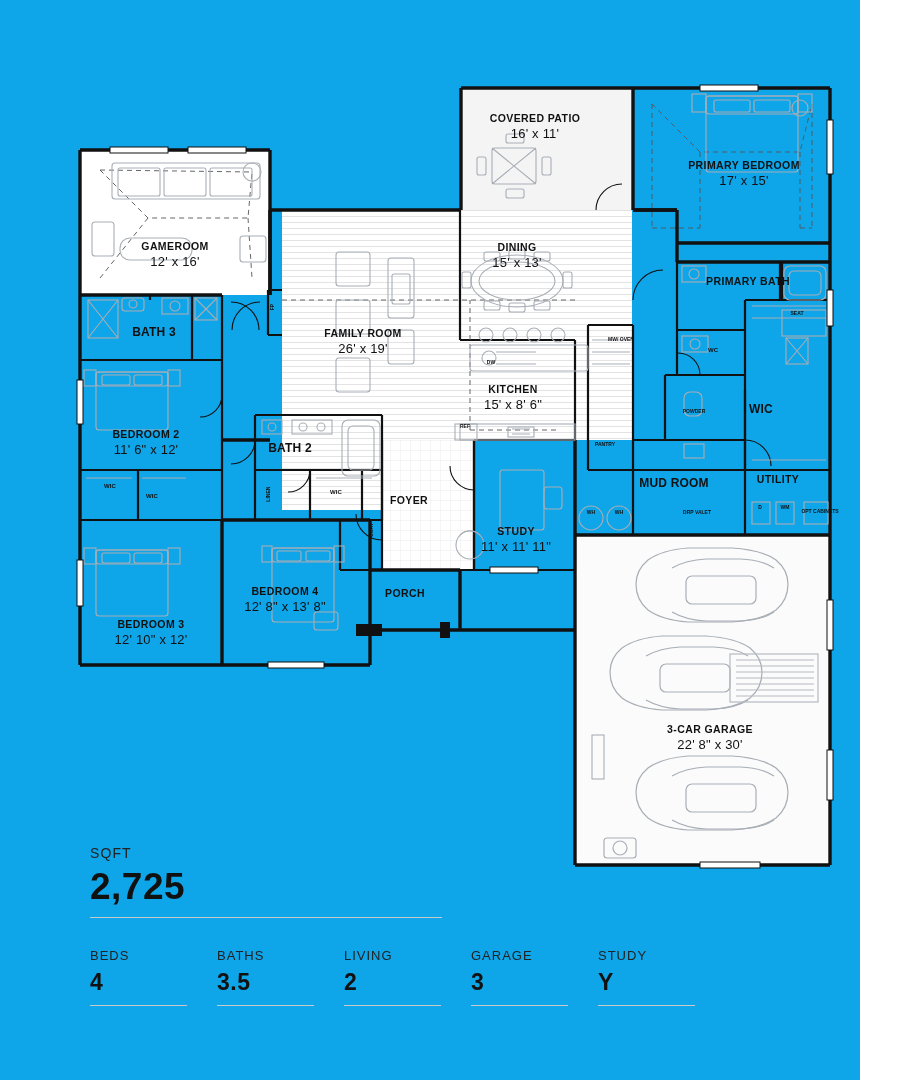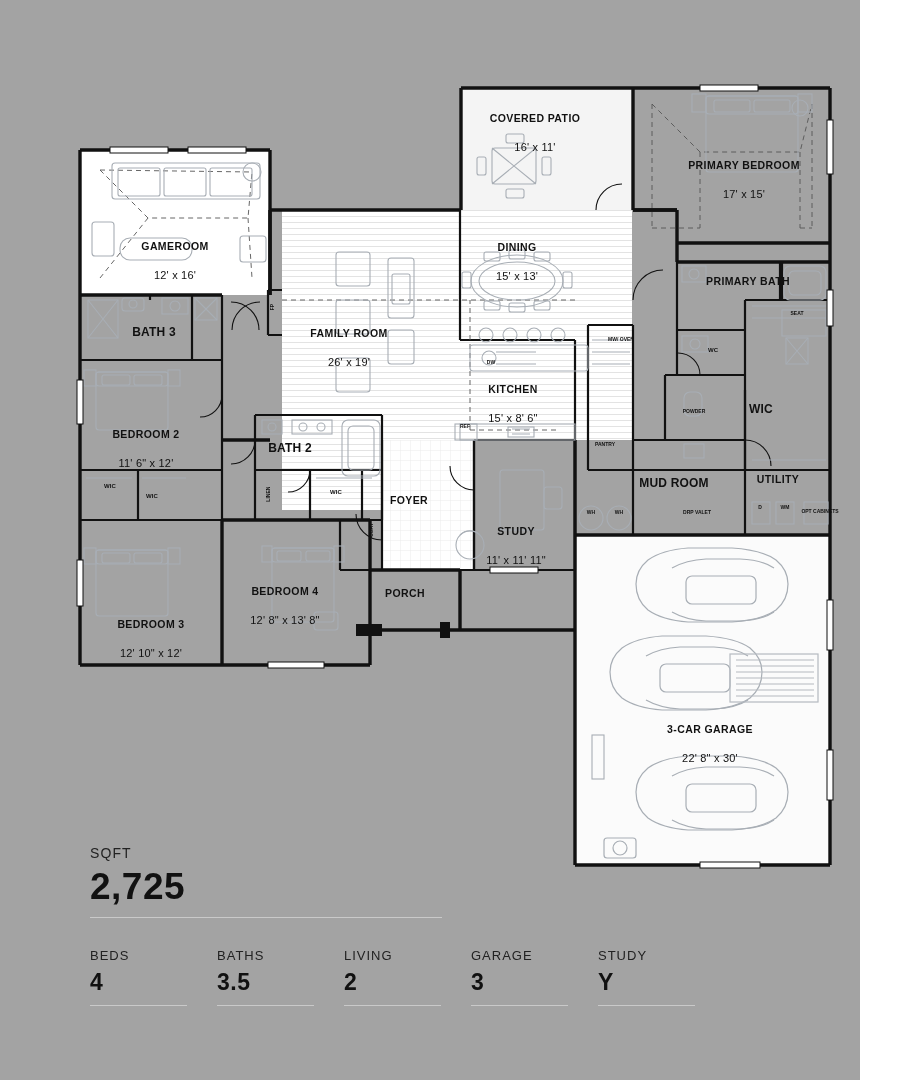--- a/index.html
+++ b/index.html
@@ -5,21 +5,21 @@
   * { box-sizing: border-box; }
   html, body {
     margin: 0; padding: 0;
     background: #ffffff;
     font-family: "Liberation Sans", sans-serif;
   }
   #page {
     position: relative;
     width: 860px;
     height: 1080px;
-    background: #a3a3a3;
+    background: #0ea5e9;
     overflow: hidden;
   }
 
   
   #plan {
     position: absolute;
     left: 0; top: 0;
     width: 900px;
     height: 900px;
   }
@@ -34,25 +34,25 @@
     white-space: nowrap;
     pointer-events: none;
   }
   .room-label .nm {
     font-size: 10.5px;
     font-weight: 700;
     letter-spacing: 0.4px;
     display: block;
   }
   .room-label .dim {
-    font-size: 11px;
+    font-size: 13px;
     font-weight: 400;
     letter-spacing: 0.2px;
     display: block;
-    margin-top: 16px;
+    margin-top: 1px;
   }
   .room-label.small .nm { font-size: 12px; letter-spacing: 0.2px; }
   .room-label.tiny .nm { font-size: 6px; letter-spacing: 0.1px; }
   .room-label.xtiny .nm { font-size: 5px; letter-spacing: 0px; }
   .room-label.vert {
     transform-origin: center center;
   }
 
   
   #stats {
@@ -460,21 +460,21 @@
         <div class="room-label " style="left: 427px; top: 241px; width: 180px;">
           <span class="nm">DINING</span>
           <span class="dim">15' x 13'</span>
         </div>
         <div class="room-label " style="left: 658px; top: 275px; width: 180px;">
           <span class="nm">PRIMARY BATH</span>
         </div>
         <div class="room-label small" style="left: 64px; top: 325px; width: 180px;">
           <span class="nm">BATH 3</span>
         </div>
-        <div class="room-label " style="left: 259px; top: 327px; width: 180px; text-align: center;">
+        <div class="room-label " style="left: 273px; top: 327px; width: 180px; text-align: center;">
           <span class="nm">FAMILY ROOM</span>
           <span class="dim">26' x 19'</span>
         </div>
         <div class="room-label xtiny" style="left: 707px; top: 310px; width: 180px;">
           <span class="nm">SEAT</span>
         </div>
         <div class="room-label tiny" style="left: 623px; top: 347px; width: 180px;">
           <span class="nm">WC</span>
         </div>
         <div class="room-label " style="left: 423px; top: 383px; width: 180px;">

